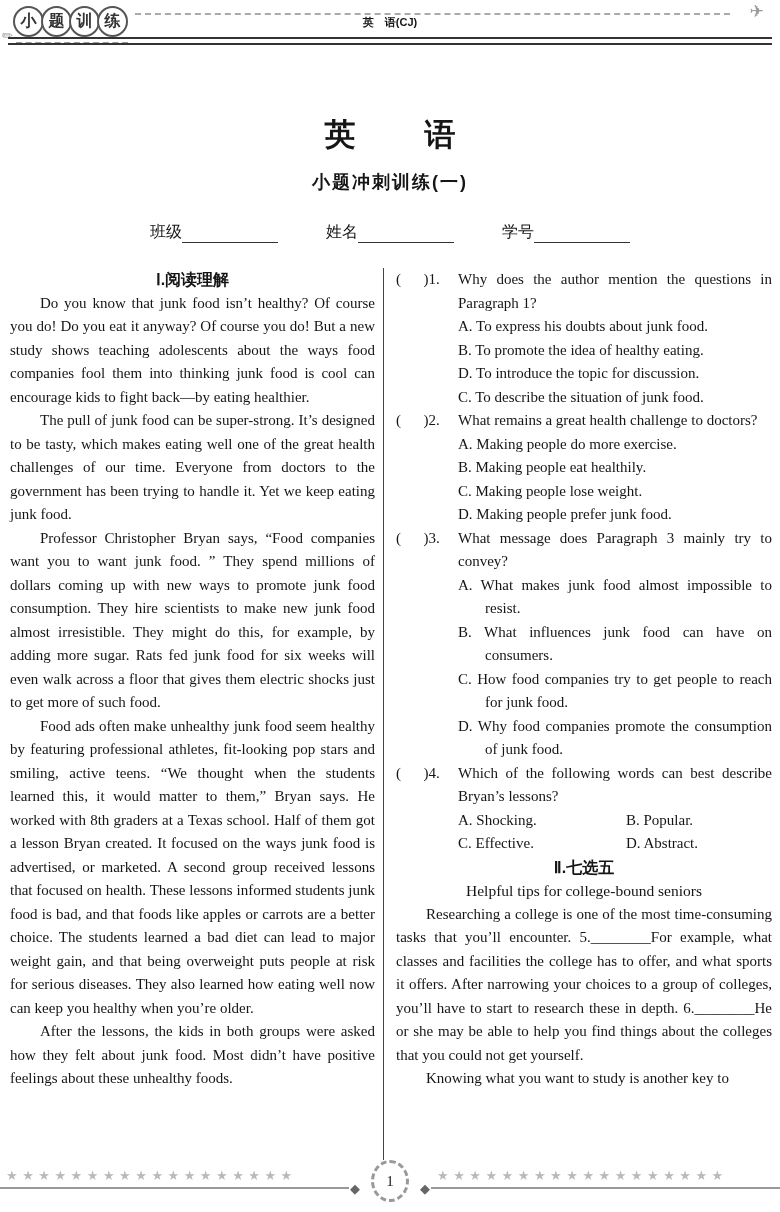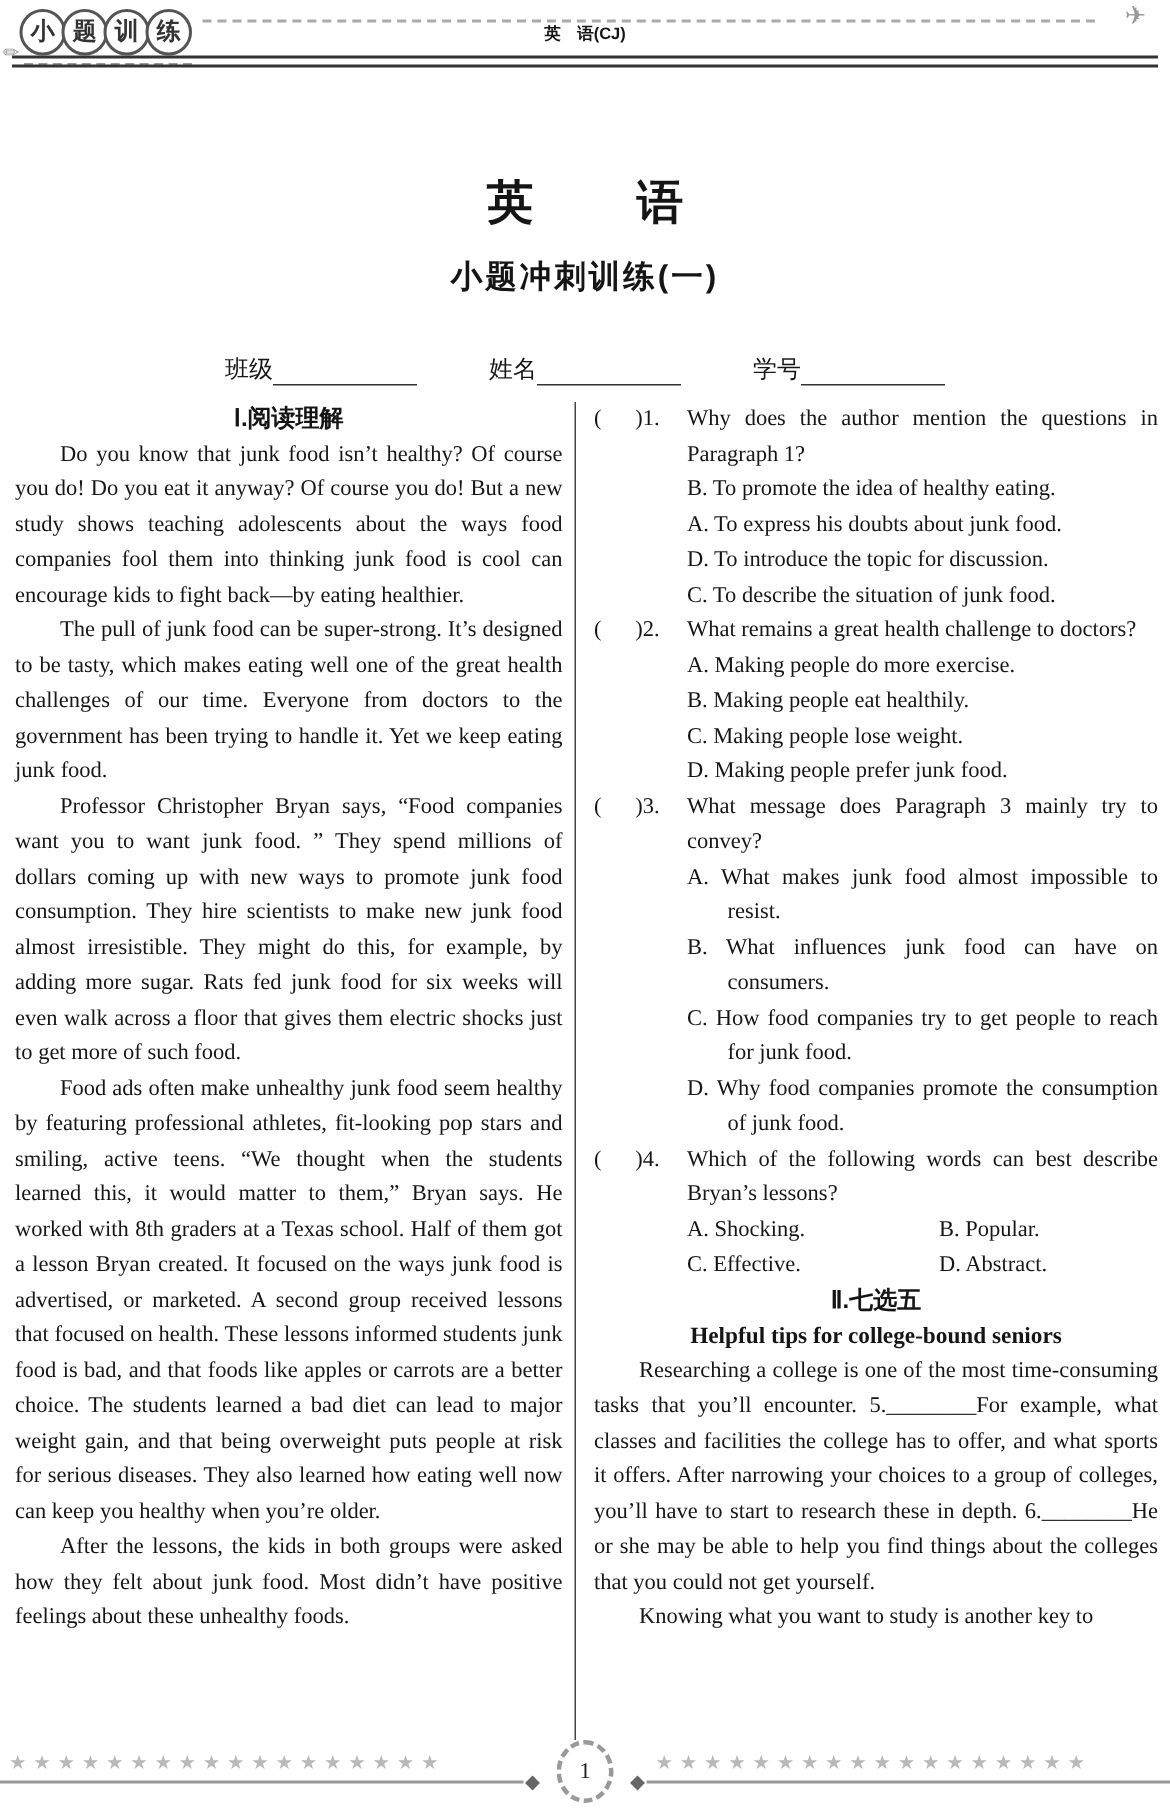--- a/index.html
+++ b/index.html
@@ -23,42 +23,42 @@
         white-space:pre;}
   .double-rule{position:absolute;top:37px;left:8px;right:8px;height:4px;
         border-top:2.5px solid #333;border-bottom:2px solid #333;}
 
   
   .title1{position:absolute;top:80px;left:0;right:0;text-align:center;
         font-family:"Liberation Sans",sans-serif;font-weight:bold;font-size:27px;letter-spacing:3px;}
   .title2{position:absolute;top:114px;left:0;right:0;text-align:center;
         font-family:"Liberation Sans",sans-serif;font-weight:bold;font-size:31px;white-space:pre;}
   .title3{position:absolute;top:170px;left:0;right:0;text-align:center;
-        font-family:"Liberation Sans",sans-serif;font-weight:bold;font-size:21px;letter-spacing:2px;}
+        font-family:"Liberation Sans",sans-serif;font-weight:bold;font-size:18px;letter-spacing:2px;}
 
   
   .form-row{position:absolute;top:222px;left:0;right:0;display:flex;justify-content:center;
         gap:48px;font-family:"Liberation Sans",sans-serif;font-size:16px;}
-  .form-item{display:flex;align-items:flex-end;margin-top:14px;}
+  .form-item{display:flex;align-items:flex-end;}
   .blank{display:inline-block;width:96px;border-bottom:1.5px solid #333;height:17px;}
 
   
   .columns{position:absolute;top:268px;left:10px;right:8px;height:892px;display:flex;}
   .col-left{width:365px;flex:none;}
   .col-right{flex:1;border-left:1.5px solid #444;margin-left:8px;padding-left:12px;}
   .sec-head{font-family:"Liberation Sans",sans-serif;font-weight:bold;font-size:16px;
         line-height:23.5px;text-align:center;}
   .para{margin:0;text-indent:2em;text-align:justify;font-size:15px;line-height:23.5px;}
   .question{display:flex;font-size:15px;line-height:23.5px;}
   .q-prefix{flex:none;width:62px;white-space:pre;}
   .q-body{flex:1;min-width:0;}
   .q-stem{text-align:justify;}
   .q-option{padding-left:27px;text-indent:-27px;text-align:justify;}
   .q-options-grid{display:grid;grid-template-columns:1.15fr 1fr;}
-  .passage-title{text-align:center;font-weight:bold;font-size:15.5px;line-height:23.5px;}
+  .passage-title{text-align:center;font-weight:normal;font-size:15.5px;line-height:23.5px;}
 
   
   .footer{position:absolute;left:0;right:0;top:1158px;height:46px;display:flex;align-items:center;}
   .f-seg{flex:1;min-width:0;}
   .f-stars{color:#b9b9b9;font-size:13px;letter-spacing:4.5px;white-space:nowrap;overflow:hidden;
         font-family:"DejaVu Sans",sans-serif;height:16px;padding-left:6px;}
   .f-rule{display:flex;align-items:center;margin-top:-2px;}
   .f-line{flex:1;border-top:2px solid #999;}
   .diamond{color:#666;font-size:13px;line-height:1;font-family:"DejaVu Sans",sans-serif;
         margin:0 1px;}
@@ -113,22 +113,22 @@
           <p class="para">After the lessons, the kids in both groups were asked how they felt about junk food. Most didn’t have positive feelings about these unhealthy foods.</p>
         </div>
     </div>
     <div class="col-right">
       <div id="questions">
           <div class="question">
             <span class="q-prefix">(      )1.</span>
             <div class="q-body">
               <div class="q-stem">Why does the author mention the questions in Paragraph 1?</div>
               <div>
+                <div class="q-option">A. To express his doubts about junk food.</div>
                 <div class="q-option">B. To promote the idea of healthy eating.</div>
-                <div class="q-option">A. To express his doubts about junk food.</div>
                 <div class="q-option">D. To introduce the topic for discussion.</div>
                 <div class="q-option">C. To describe the situation of junk food.</div>
               </div>
             </div>
           </div>
           <div class="question">
             <span class="q-prefix">(      )2.</span>
             <div class="q-body">
               <div class="q-stem">What remains a great health challenge to doctors?</div>
               <div>

